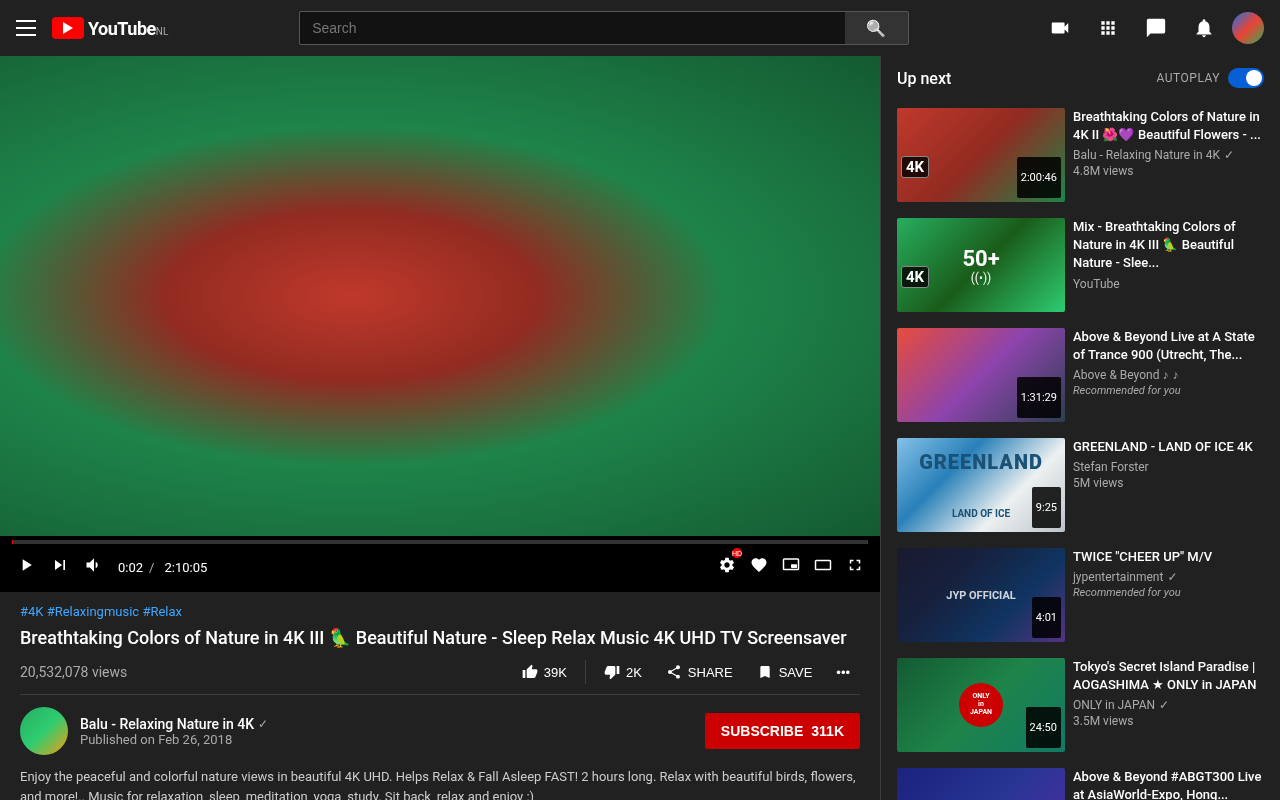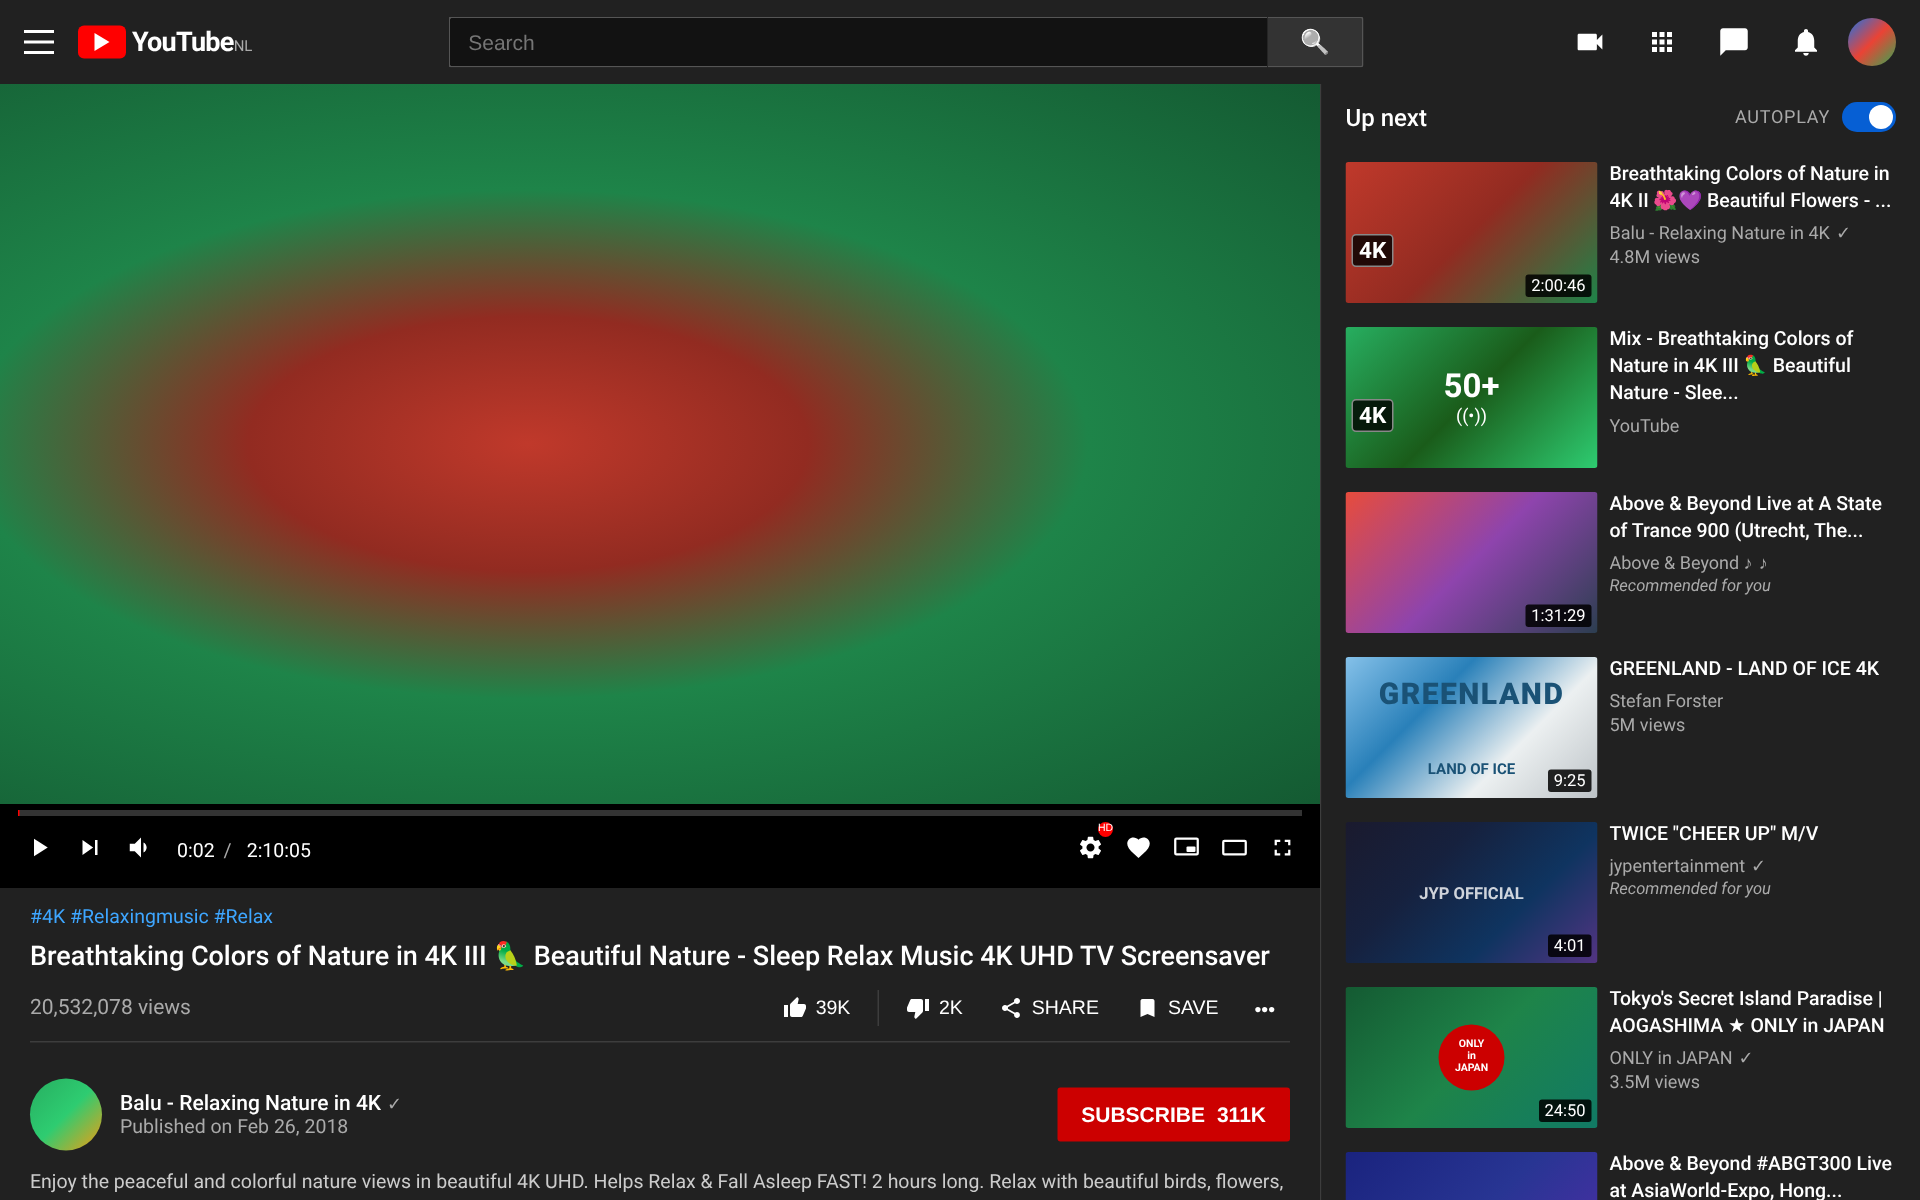--- a/index.html
+++ b/index.html
@@ -41,24 +41,24 @@
     .progress-bg { width: 100%; height: 4px; background: rgba(255,255,255,0.2); }
     .progress-fill { width: 0.16%; height: 4px; background: #ff0000; }
     .ctrl-btn { background: none; border: none; color: #fff; cursor: pointer; font-size: 16px; padding: 4px; }
     .time-display { color: #fff; font-size: 13px; white-space: nowrap; margin-left: 4px; }
     .ctrl-spacer { flex: 1; }
     .ctrl-right { display: flex; align-items: center; gap: 6px; }
 
     .video-info { padding: 12px 20px; }
     .video-tags { color: #3ea6ff; font-size: 13px; margin-bottom: 6px; cursor: pointer; }
     .video-title { font-size: 18px; font-weight: 500; color: #fff; line-height: 1.4; margin-bottom: 8px; }
-    .video-stats-row { display: flex; align-items: center; justify-content: space-between; padding-bottom: 8px; border-bottom: 1px solid #3d3d3d; margin-bottom: 12px; }
+    .video-stats-row { display: flex; align-items: center; justify-content: space-between; padding-bottom: 8px; border-bottom: 1px solid #3d3d3d; }
     .view-count { color: #aaa; font-size: 14px; }
     .action-btns { display: flex; align-items: center; gap: 4px; }
-    .action-btn { display: flex; gap: 6px; background: none; border: none; color: #fff; font-size: 13px; cursor: pointer; padding: 6px 10px; border-radius: 2px; }
+    .action-btn { display: flex; align-items: center; gap: 6px; background: none; border: none; color: #fff; font-size: 13px; cursor: pointer; padding: 6px 10px; border-radius: 2px; }
     .action-divider { width: 1px; height: 24px; background: #3d3d3d; margin: 0 4px; }
 
     
     .channel-row { display: flex; align-items: center; justify-content: space-between; padding: 0 20px 12px; }
     .channel-left { display: flex; align-items: center; gap: 12px; }
     .channel-avatar { width: 48px; height: 48px; border-radius: 50%; background: linear-gradient(135deg, #27ae60, #2ecc71, #f39c12); flex-shrink: 0; overflow: hidden; display: flex; align-items: center; justify-content: center; }
     .channel-name { font-size: 14px; font-weight: 500; display: flex; align-items: center; gap: 4px; }
     .verified-badge { color: #aaa; font-size: 12px; }
     .channel-date { font-size: 13px; color: #aaa; }
     .subscribe-btn { background: #cc0000; color: #fff; border: none; padding: 10px 16px; font-size: 14px; font-weight: 600; cursor: pointer; border-radius: 2px; display: flex; align-items: center; gap: 8px; text-transform: uppercase; }
@@ -71,21 +71,21 @@
     .up-next-label { font-size: 16px; font-weight: 500; }
     .autoplay-row { display: flex; align-items: center; gap: 8px; }
     .autoplay-label { font-size: 12px; color: #aaa; text-transform: uppercase; letter-spacing: 0.5px; }
     .toggle { width: 36px; height: 20px; background: #065fd4; border-radius: 10px; position: relative; cursor: pointer; }
     .toggle::after { content: ''; width: 16px; height: 16px; background: #fff; border-radius: 50%; position: absolute; right: 2px; top: 2px; }
 
     
     .video-card { display: flex; gap: 8px; padding: 8px 16px; cursor: pointer; align-items: flex-start; }
     .thumb-wrap { position: relative; flex-shrink: 0; width: 168px; height: 94px; border-radius: 2px; overflow: hidden; }
     .thumb-img { width: 100%; height: 100%; }
-    .duration-badge { position: absolute; bottom: 4px; right: 4px; background: rgba(0,0,0,0.85); color: #fff; font-size: 11px; padding: 1px 4px; border-radius: 2px; }
+    .duration-badge { position: absolute; bottom: 4px; right: 4px; background: rgba(0,0,0,0.85); color: #fff; font-size: 11px; padding: 14px 4px; border-radius: 2px; }
     .mix-badge { position: absolute; top: 50%; left: 50%; transform: translate(-50%,-50%); display: flex; flex-direction: column; align-items: center; color: #fff; font-size: 22px; font-weight: 700; }
     .mix-sub { font-size: 12px; font-weight: 400; }
     .card-info { flex: 1; }
     .card-title { font-size: 13px; font-weight: 500; color: #fff; line-height: 1.4; margin-bottom: 4px; }
     .card-channel { font-size: 12px; color: #aaa; margin-bottom: 2px; display: flex; align-items: center; gap: 4px; }
     .card-meta { font-size: 12px; color: #aaa; }
     .rec-badge { font-size: 11px; color: #aaa; font-style: italic; }
 
     
     .thumb-1 { background: linear-gradient(135deg, #c0392b, #922b21, #1e8449); }

